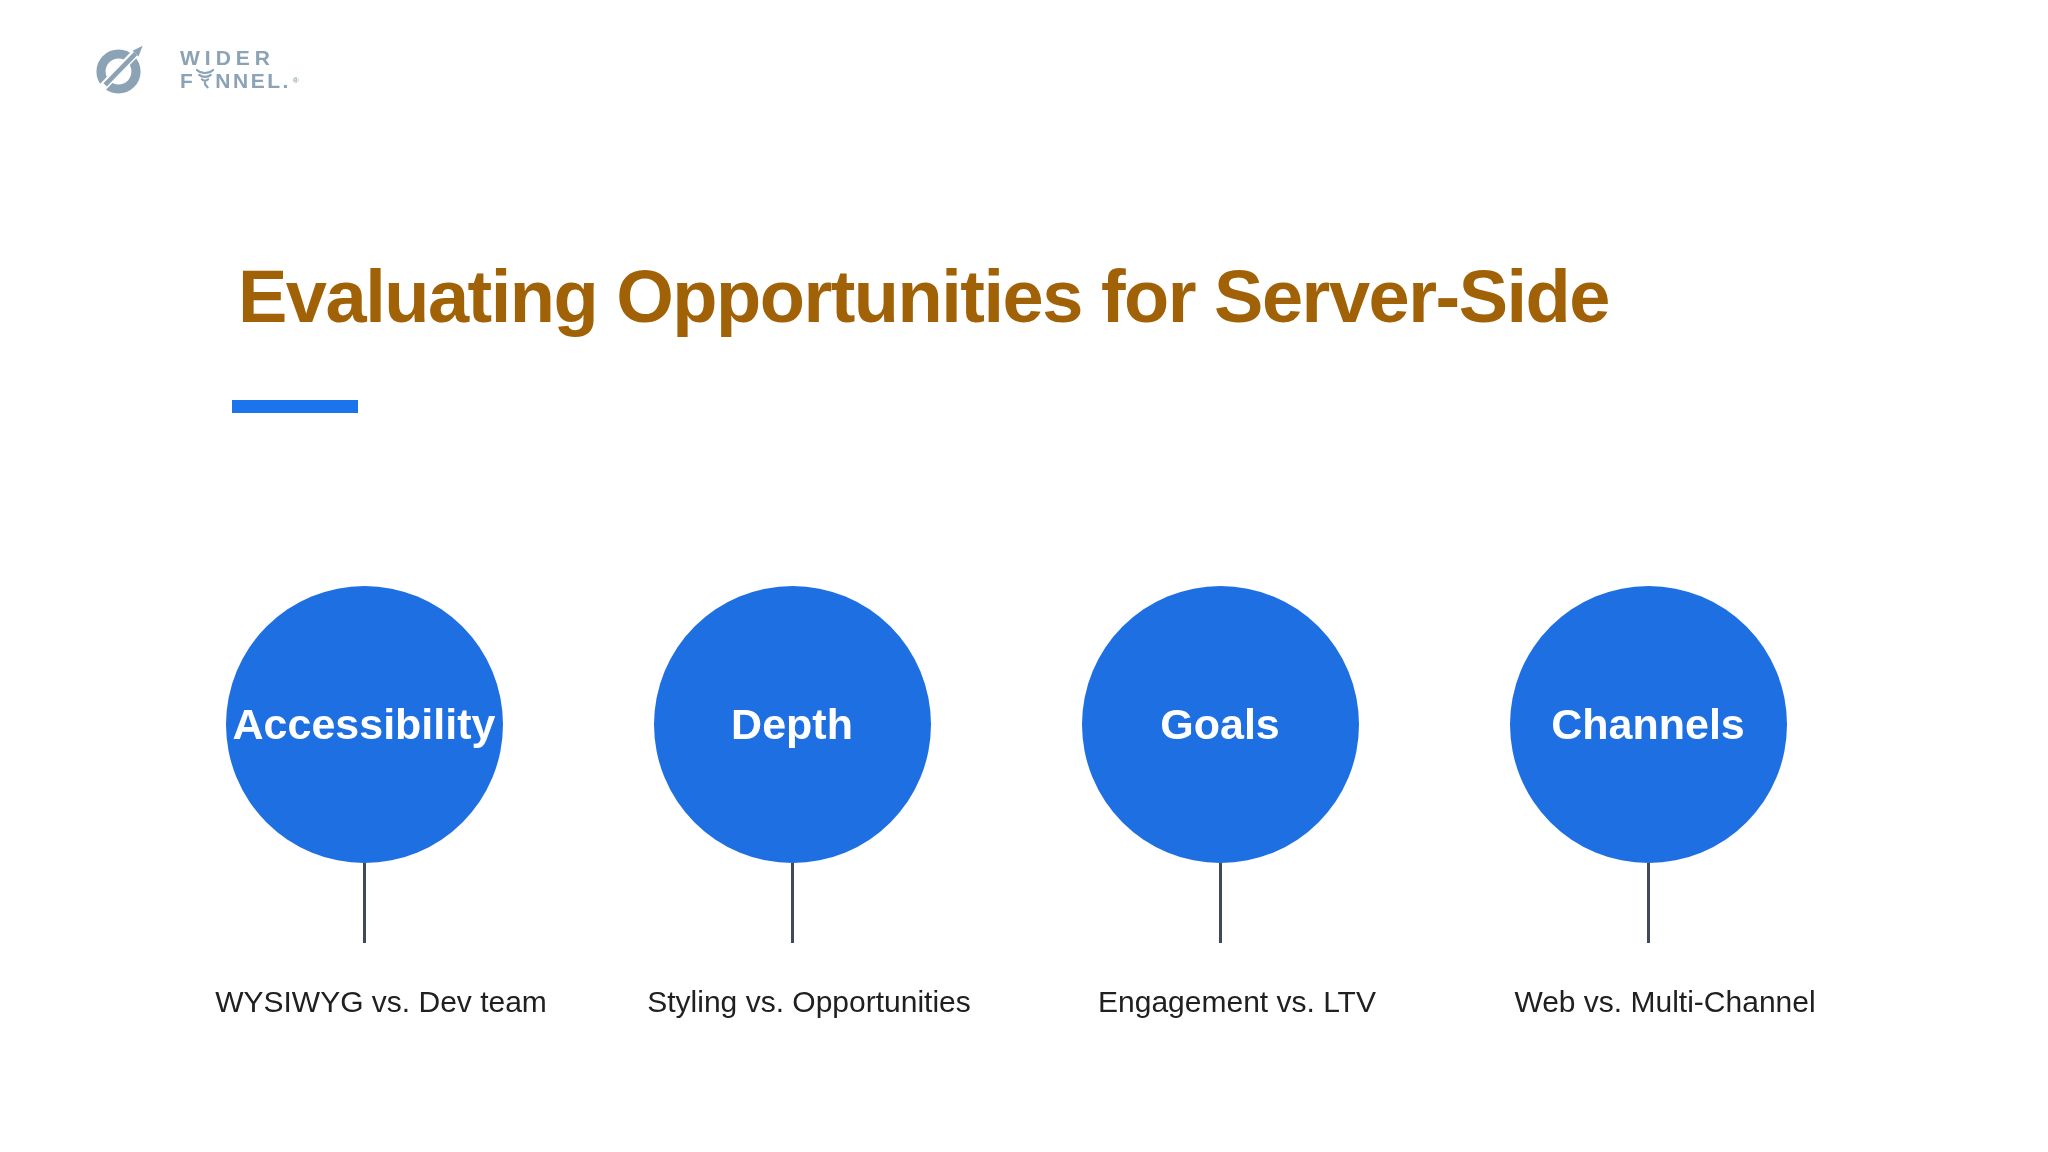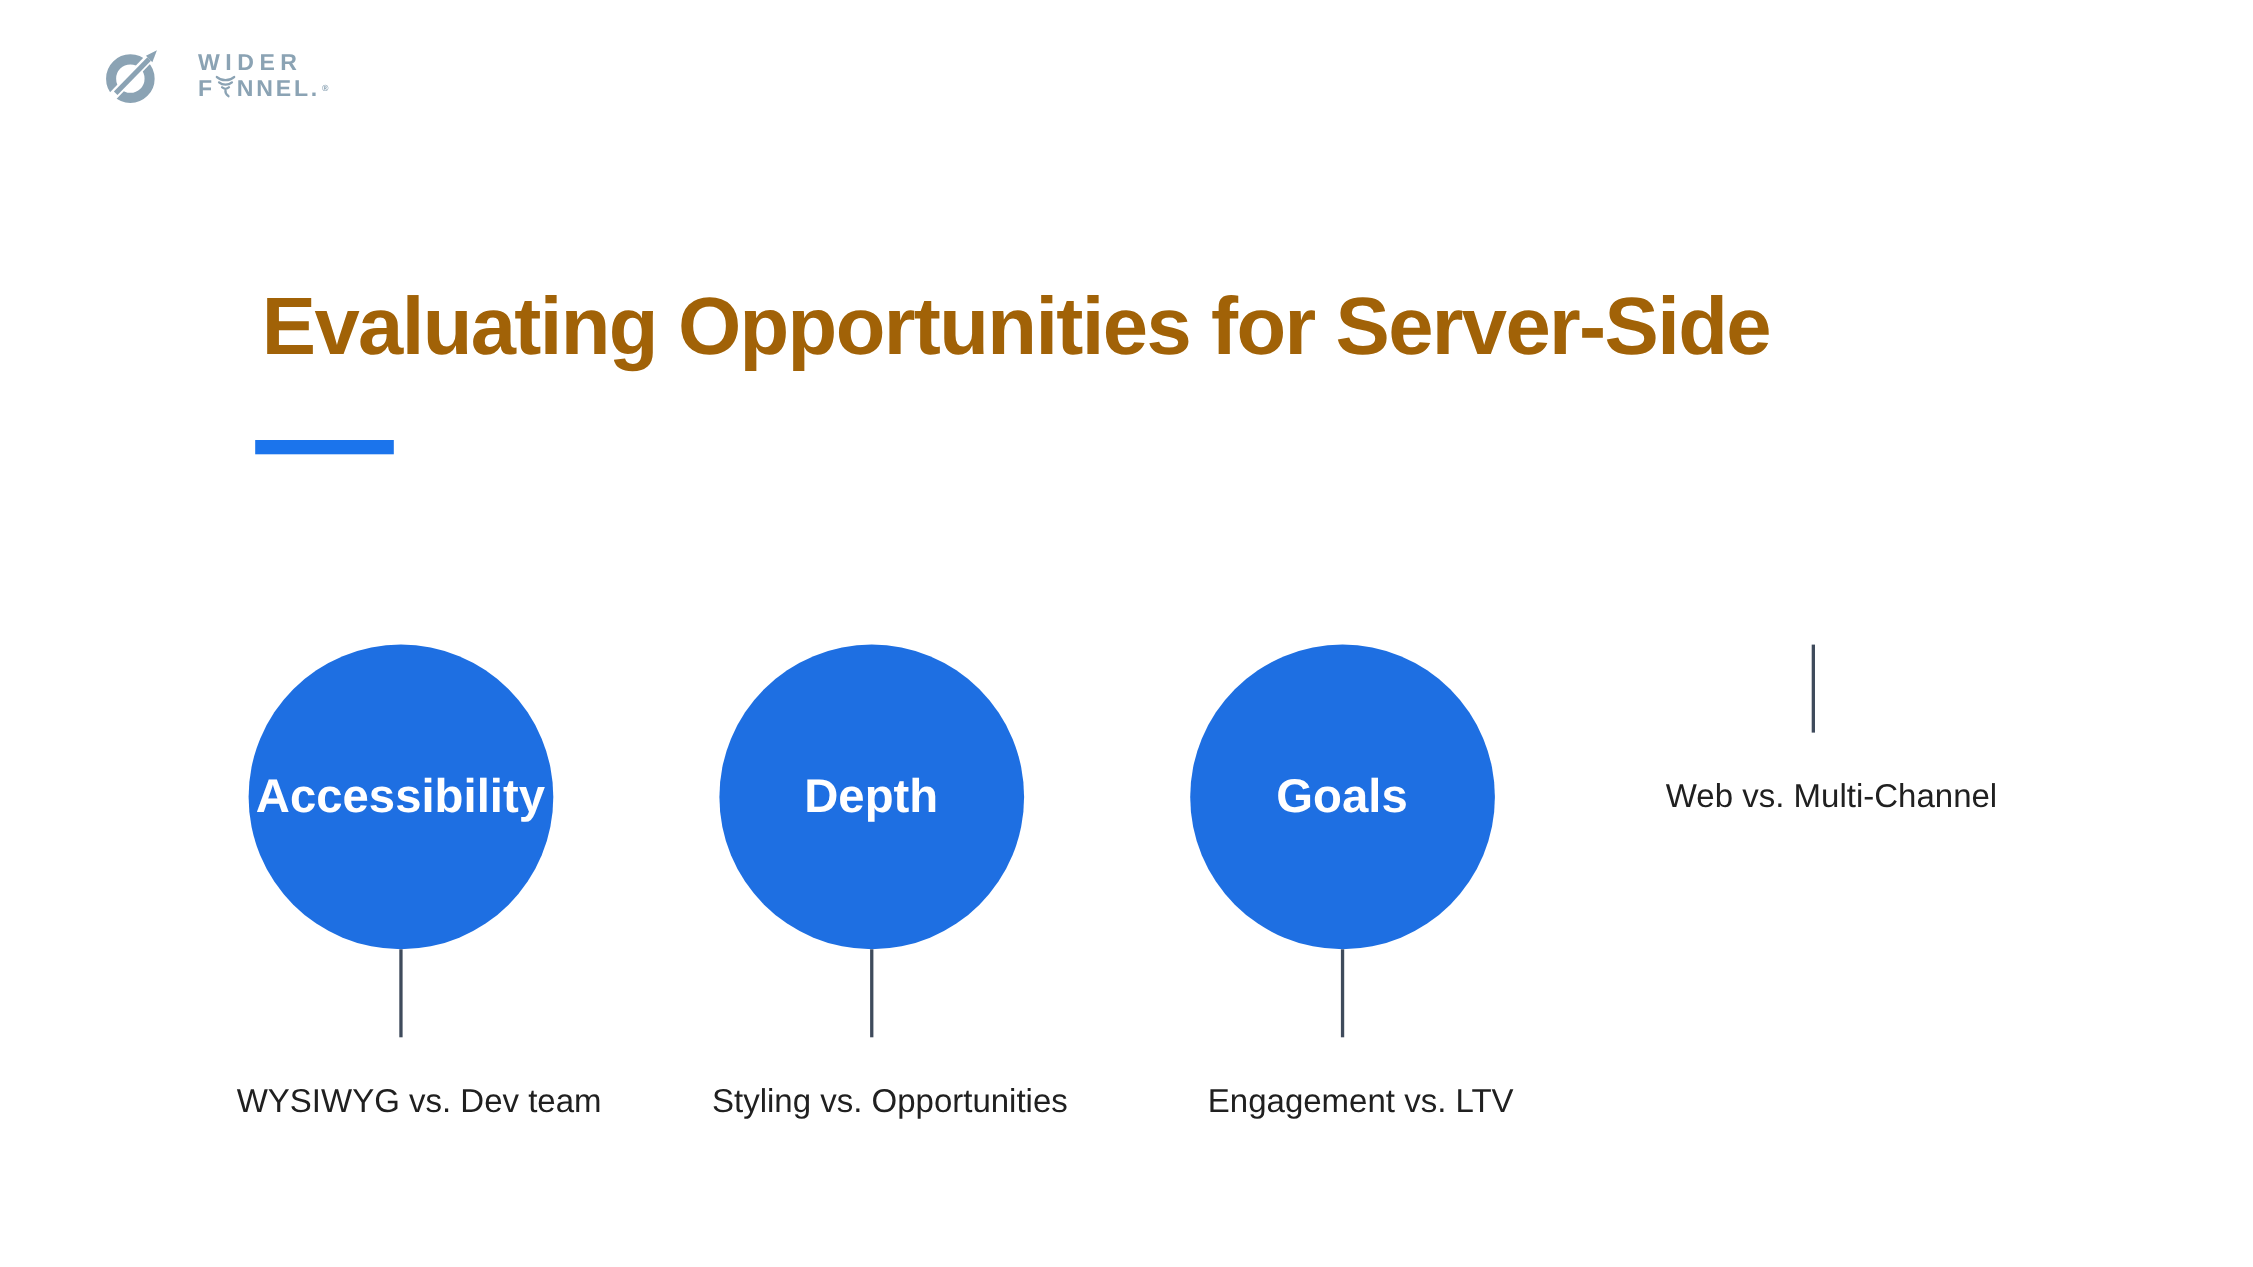--- a/index.html
+++ b/index.html
@@ -162,18 +162,21 @@
 
     <div class="pillar">
       <div class="pillar-circle">
         <span>Goals</span>
       </div>
       <div class="pillar-stem"></div>
       <div class="pillar-caption">Engagement vs. LTV</div>
     </div>
 
     <div class="pillar">
+      <div class="pillar-circle">
+        <span>Channels</span>
+      </div>
       <div class="pillar-stem"></div>
       <div class="pillar-caption">Web vs. Multi-Channel</div>
     </div>
 
   </div>
 </div>
 
 </body></html>

